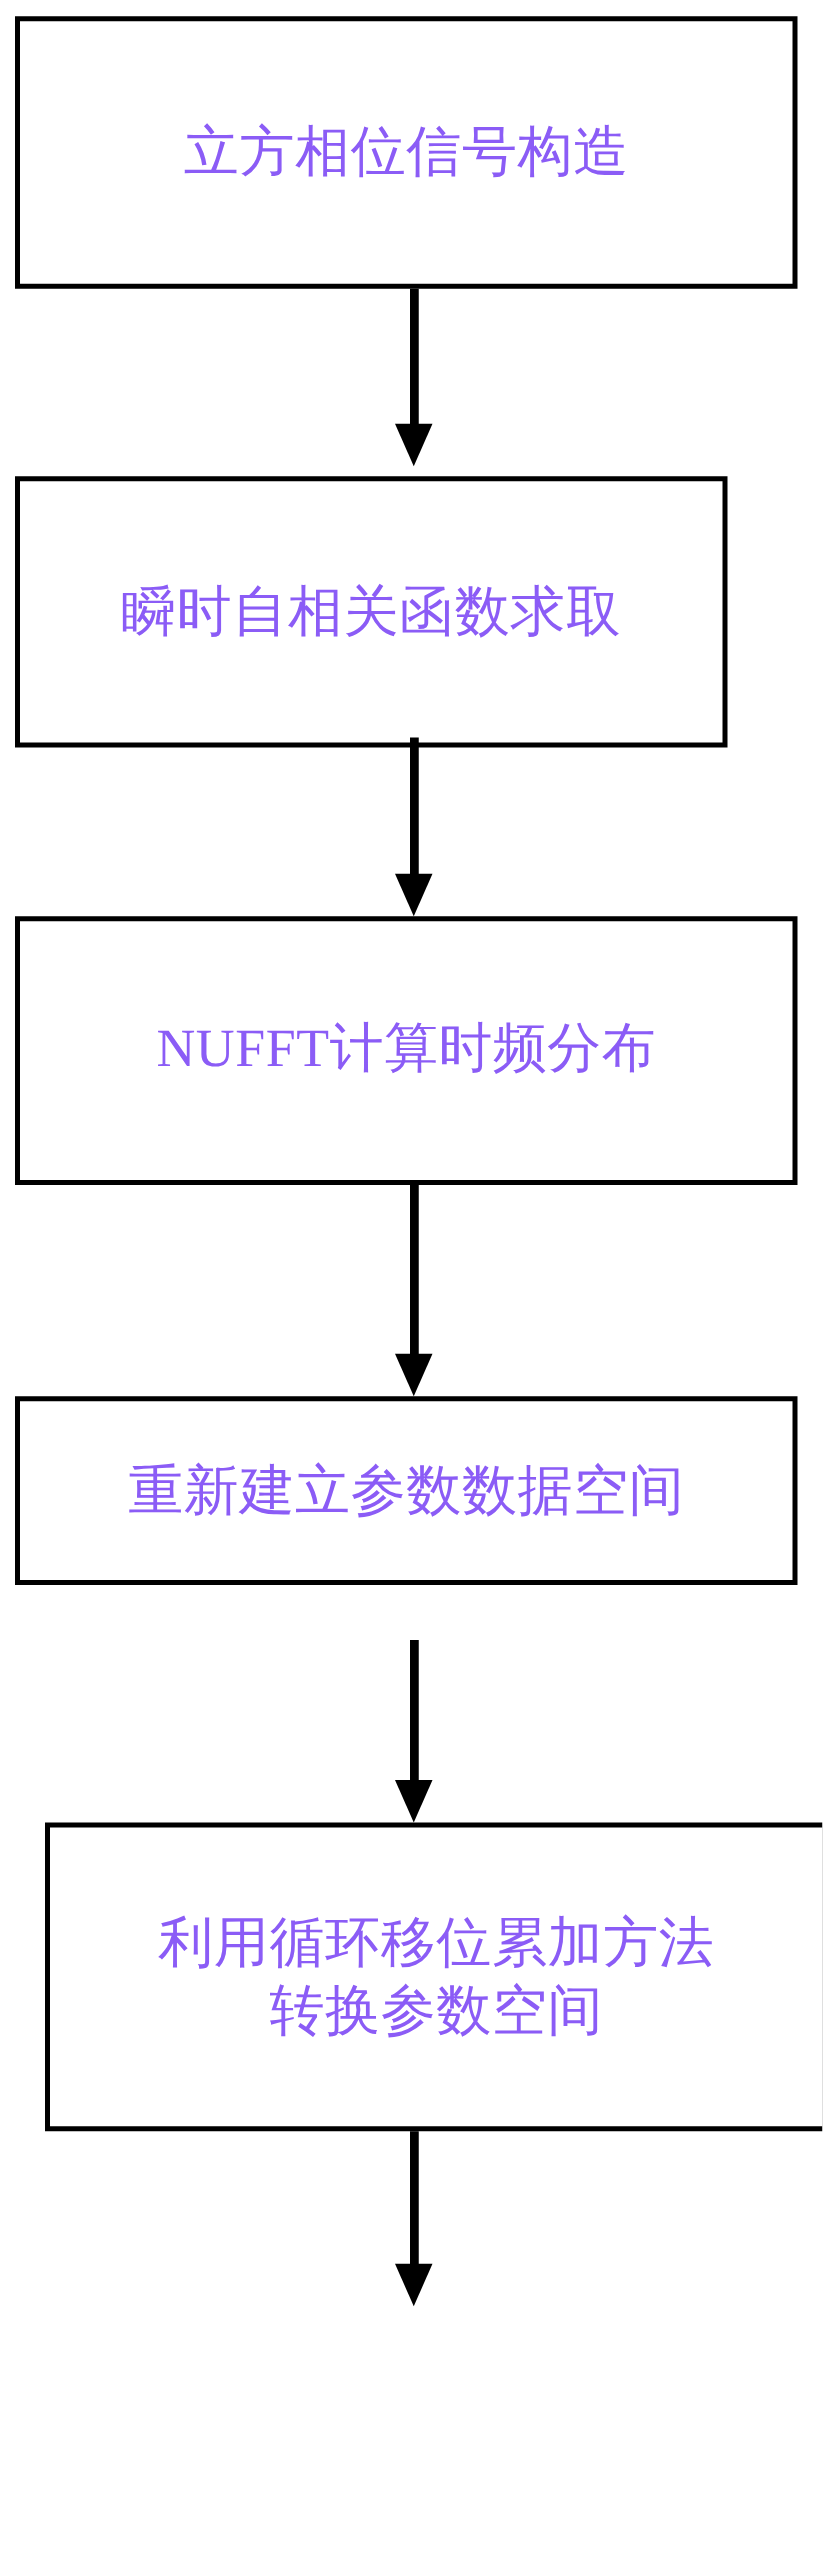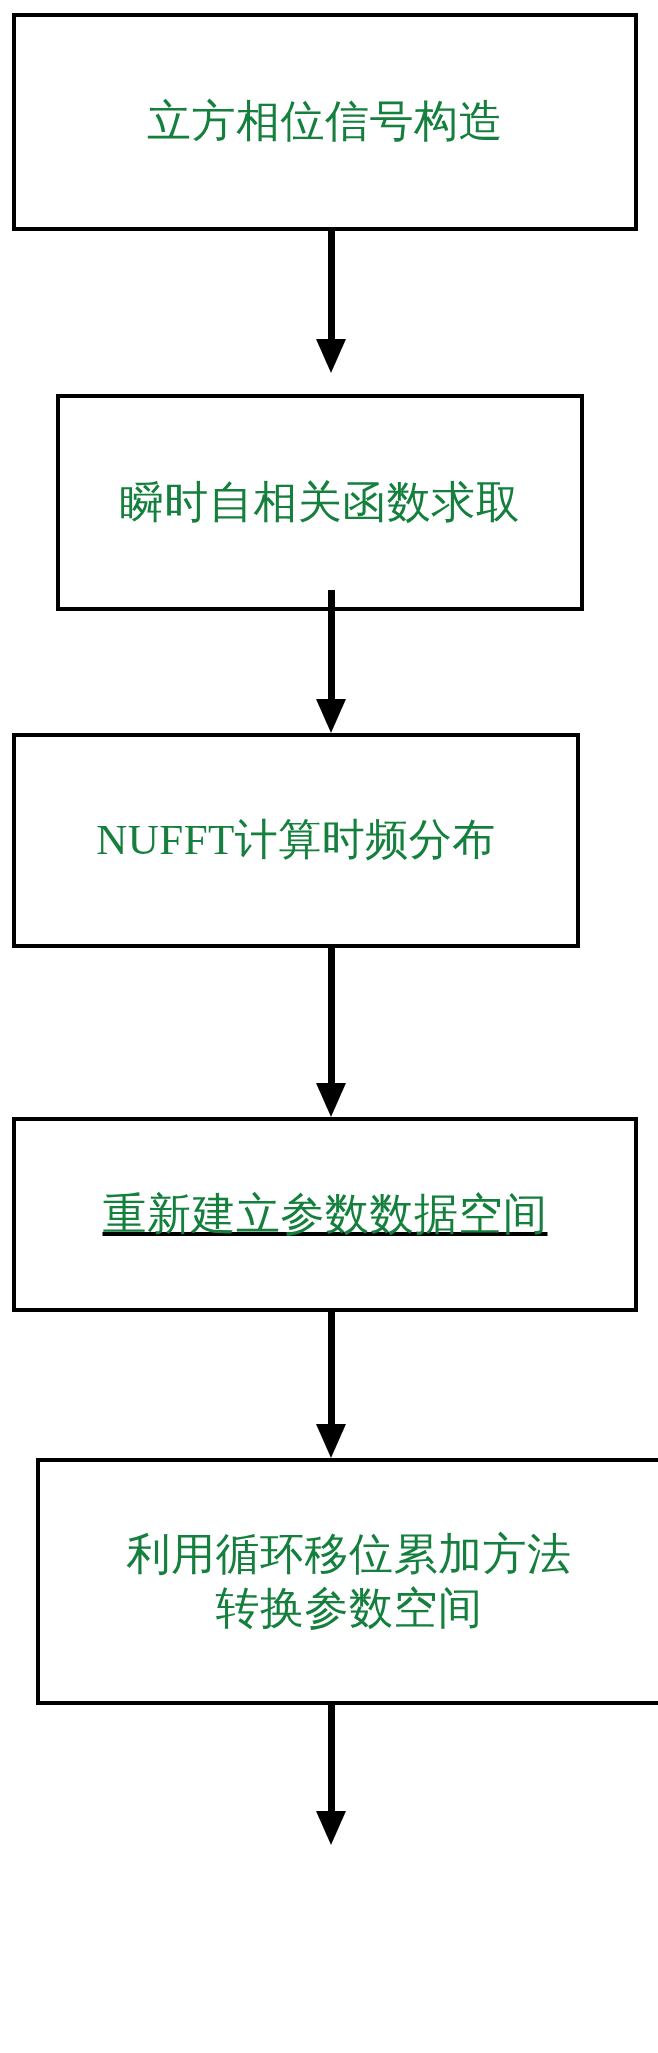--- a/index.html
+++ b/index.html
@@ -26,21 +26,21 @@
     display: flex;
     flex-direction: column;
     align-items: center;
     justify-content: center;
     text-align: center;
   }
   .flow-box-label {
     font-family: "Liberation Serif", "DejaVu Serif", serif;
     font-size: 44px;
     line-height: 1.22;
-    color: #15803d;
+    color: #8b5cf6;
     letter-spacing: 0.5px;
     white-space: pre;
     font-weight: 500;
   }
   .flow-box-label.latin-mixed {
     font-size: 43px;
   }
   .flow-arrow {
     position: absolute;
     width: 0;
@@ -65,29 +65,29 @@
 </style>
 </head>
 <body>
 
 <div id="flowchart-canvas">
 
   <div class="flow-box" style="left: 12px; top: 13px; width: 626px; height: 218px;">
     <div class="flow-box-label">立方相位信号构造</div>
   </div>
 
-  <div class="flow-box" style="left: 12px; top: 394px; width: 528px; height: 217px; margin-left: 44px;">
+  <div class="flow-box" style="left: 12px; top: 381px; width: 570px; height: 217px;">
     <div class="flow-box-label">瞬时自相关函数求取</div>
   </div>
 
-  <div class="flow-box" style="left: 12px; top: 733px; width: 568px; height: 215px;">
+  <div class="flow-box" style="left: 12px; top: 733px; width: 626px; height: 215px;">
     <div class="flow-box-label latin-mixed">NUFFT计算时频分布</div>
   </div>
 
-  <div class="flow-box" style="left: 12px; top: 1117px; width: 626px; height: 195px; text-decoration: underline;">
+  <div class="flow-box" style="left: 12px; top: 1117px; width: 626px; height: 151px;">
     <div class="flow-box-label">重新建立参数数据空间</div>
   </div>
 
   <div class="flow-box" style="left: 12px; top: 1458px; width: 626px; height: 247px; margin-left: 24px;">
     <div class="flow-box-label">利用循环移位累加方法<br>转换参数空间</div>
   </div>
 
 
   <div class="flow-arrow" style="left: 328px; top: 231px;">
     <div class="shaft" style="height: 114px;"></div>

